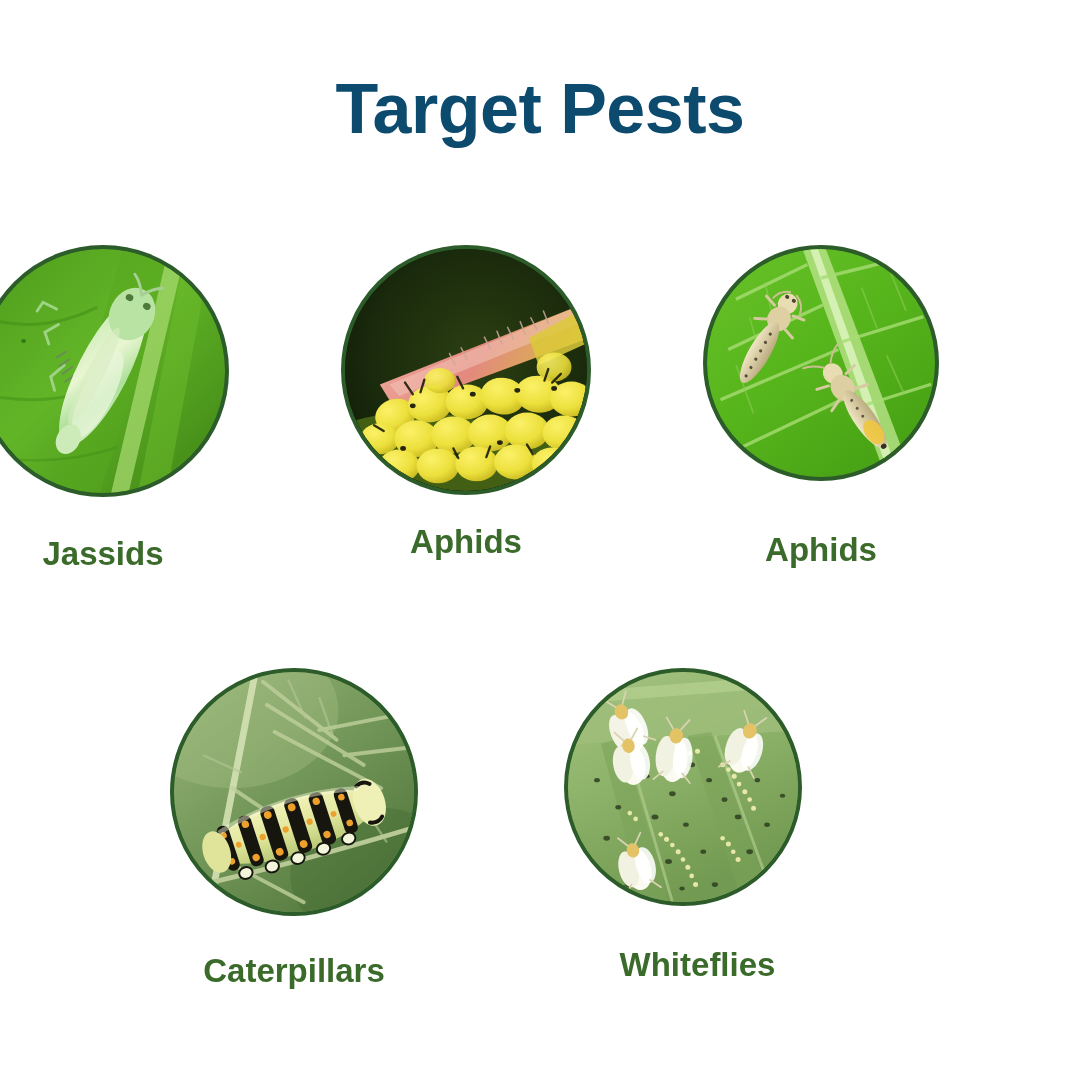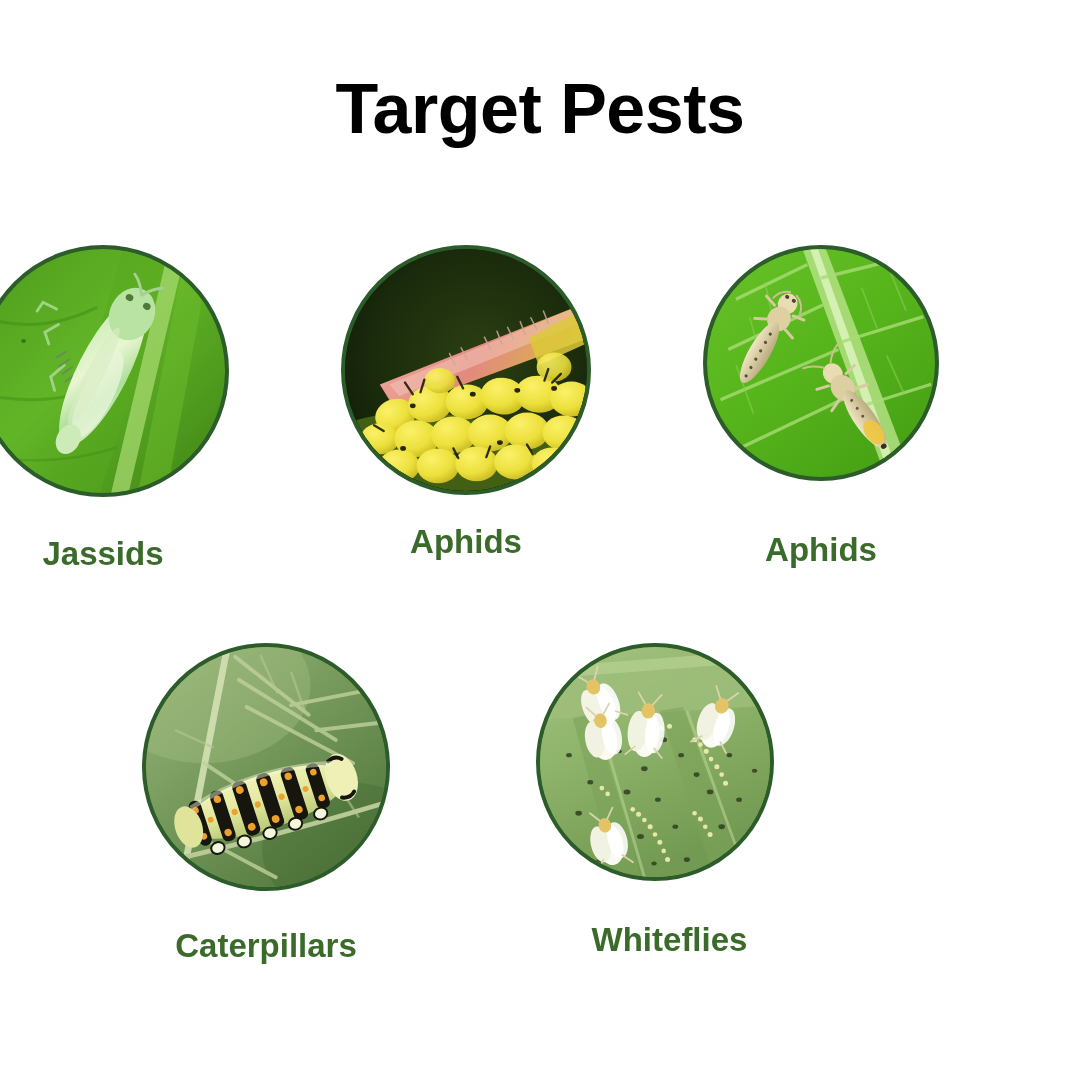--- a/index.html
+++ b/index.html
@@ -24,35 +24,35 @@
   
   .page-title {
     position: absolute;
     top: 74px;
     left: 0;
     width: 1080px;
     text-align: center;
     font-size: 70px;
     font-weight: 800;
     letter-spacing: -0.5px;
-    color: #000000;
+    color: #0c4a6e;
     line-height: 1.0;
     white-space: nowrap;
   }
 
   
   .row {
     position: absolute;
     left: 0;
     width: 916px;
     display: flex;
     justify-content: center;
   }
   .row-top    { top: 245px; }
-  .row-bottom { top: 643px; }
+  .row-bottom { top: 668px; padding-left: 28px; }
 
   .pest-cell {
     display: flex;
     flex-direction: column;
     align-items: center;
   }
 
   
   .photo-ring {
     border-radius: 50%;

